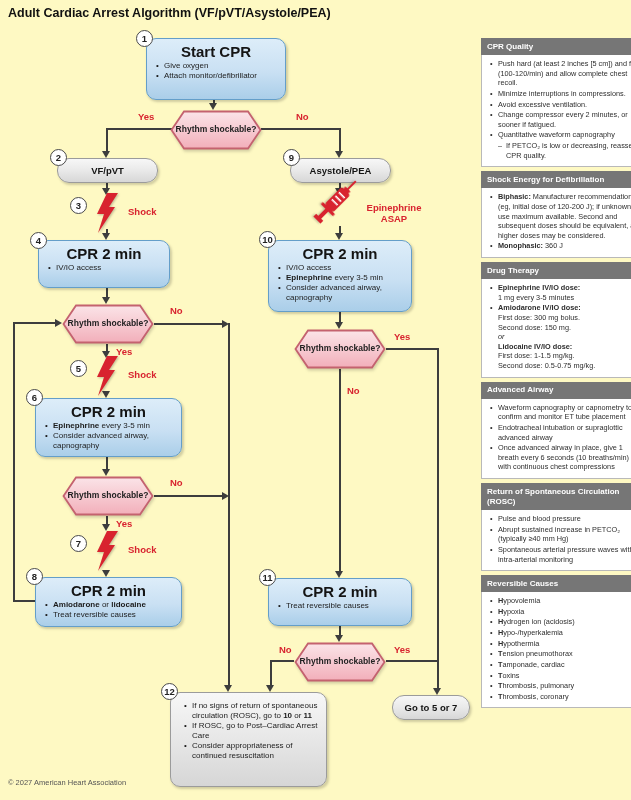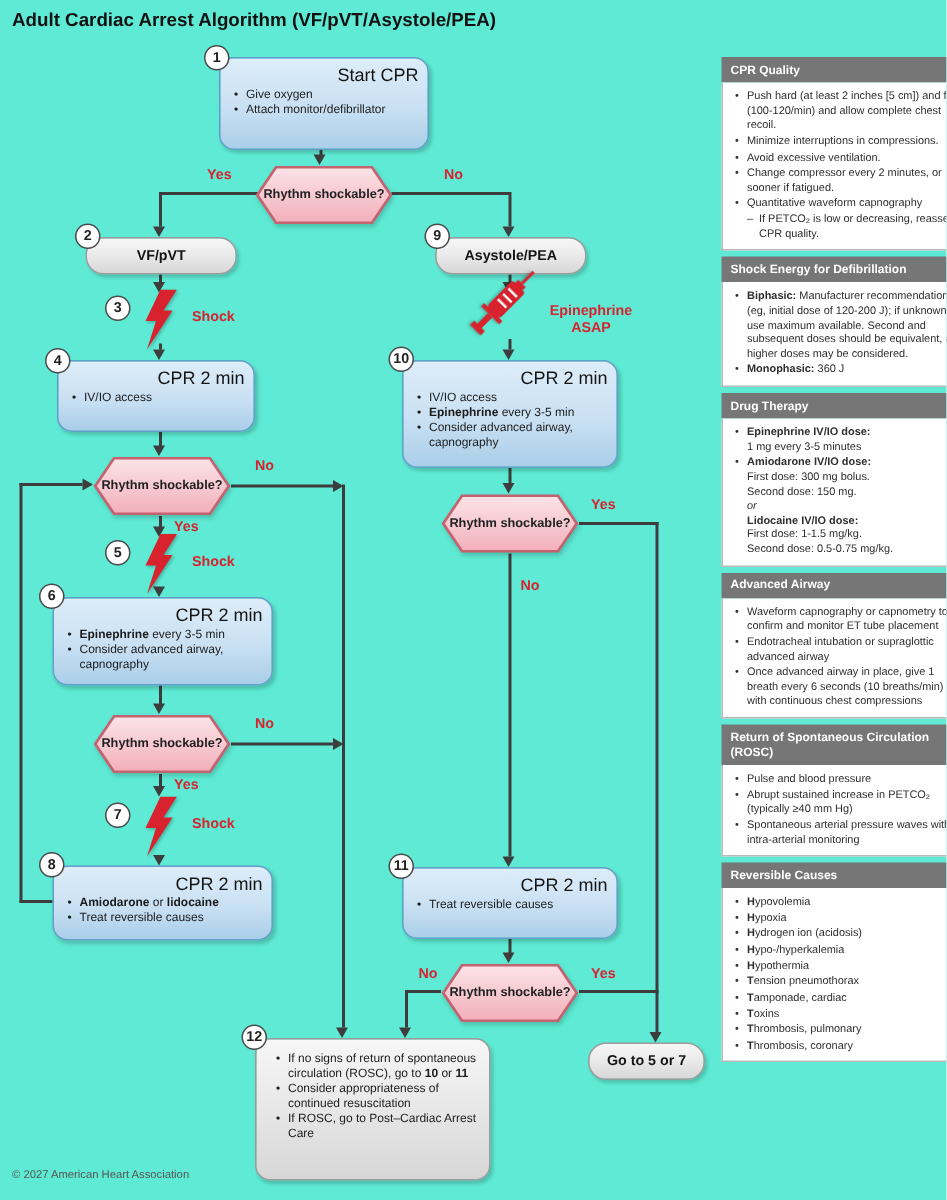--- a/index.html
+++ b/index.html
@@ -1,25 +1,25 @@
 <!DOCTYPE html>
 <html><head>
 <meta charset="utf-8">
 <style>
   html,body{margin:0;padding:0;background:#fff;}
-  #page{position:relative;width:631px;height:800px;background:#5eead4;overflow:hidden;
+  #page{position:relative;width:631px;height:800px;background:#fef9c3;overflow:hidden;
         font-family:"Liberation Sans",sans-serif;color:#222;}
   
   .title{position:absolute;left:8px;top:6px;font-size:12.5px;font-weight:bold;color:#111;}
   .footer{position:absolute;left:8px;top:778px;font-size:7.5px;color:#555;}
   
   .bx{position:absolute;border-radius:10px;border:1.4px solid #649ec9;
       background:linear-gradient(180deg,#ddedf9 0%,#c9e0f3 55%,#aacee9 100%);
       box-shadow:1.5px 2px 2.5px rgba(0,0,0,.18);box-sizing:border-box;padding:3px 6px 3px 6px;}
-  .bx .bt{font-size:12px;font-weight:normal;text-align:right;margin:1px 0 1px 0;color:#141414;}
+  .bx .bt{font-size:15px;font-weight:bold;text-align:center;margin:1px 0 1px 0;color:#141414;}
   .gx{position:absolute;border-radius:12px;border:1.3px solid #9b9b9b;
       background:linear-gradient(180deg,#f7f7f7 0%,#e9e9e9 50%,#d7d7d7 100%);
       box-shadow:1.5px 2px 2.5px rgba(0,0,0,.18);box-sizing:border-box;
       display:flex;align-items:center;justify-content:center;font-weight:bold;font-size:9.5px;color:#141414;}
   .g12{position:absolute;border-radius:10px;border:1.3px solid #9b9b9b;
       background:linear-gradient(180deg,#f7f7f7 0%,#e7e7e7 50%,#d6d6d6 100%);
       box-shadow:1.5px 2px 2.5px rgba(0,0,0,.18);box-sizing:border-box;padding:8px 6px 4px 10px;}
   ul.fl{margin:0;padding:0 0 0 2px;list-style:none;font-size:8px;line-height:1.26;color:#1c1c1c;}
   ul.fl li{position:relative;padding-left:9px;}
   ul.fl li::before{content:"•";position:absolute;left:1px;}
@@ -266,22 +266,22 @@
     <svg width="92" height="40" viewBox="0 0 92 40">
       <polygon points="14,1.5 78,1.5 90.5,20 78,38.5 14,38.5 1.5,20" fill="url(#hexg)" stroke="#c4626f" stroke-width="1.8"></polygon>
     </svg>
     <div class="hextext">Rhythm shockable?</div>
   </div>
 
   <div class="num" style="left:161px;top:683px">12</div>
   <div class="g12" style="left:170px;top:692px;width:157px;height:95px">
     <ul class="fl">
         <li>If no signs of return of spontaneous circulation (ROSC), go to <b>10</b> or <b>11</b></li>
+        <li>If ROSC, go to Post–Cardiac Arrest Care</li>
         <li>Consider appropriateness of continued resuscitation</li>
-        <li>If ROSC, go to Post–Cardiac Arrest Care</li>
       </ul>
   </div>
 
   <div class="gx" style="left:392px;top:695px;width:78px;height:25px">Go to 5 or 7</div>
 
   <div class="sidebar">
     <div class="sec">
       <div class="hd">CPR Quality</div>
       <div class="bd">
           <ul class="sb">

